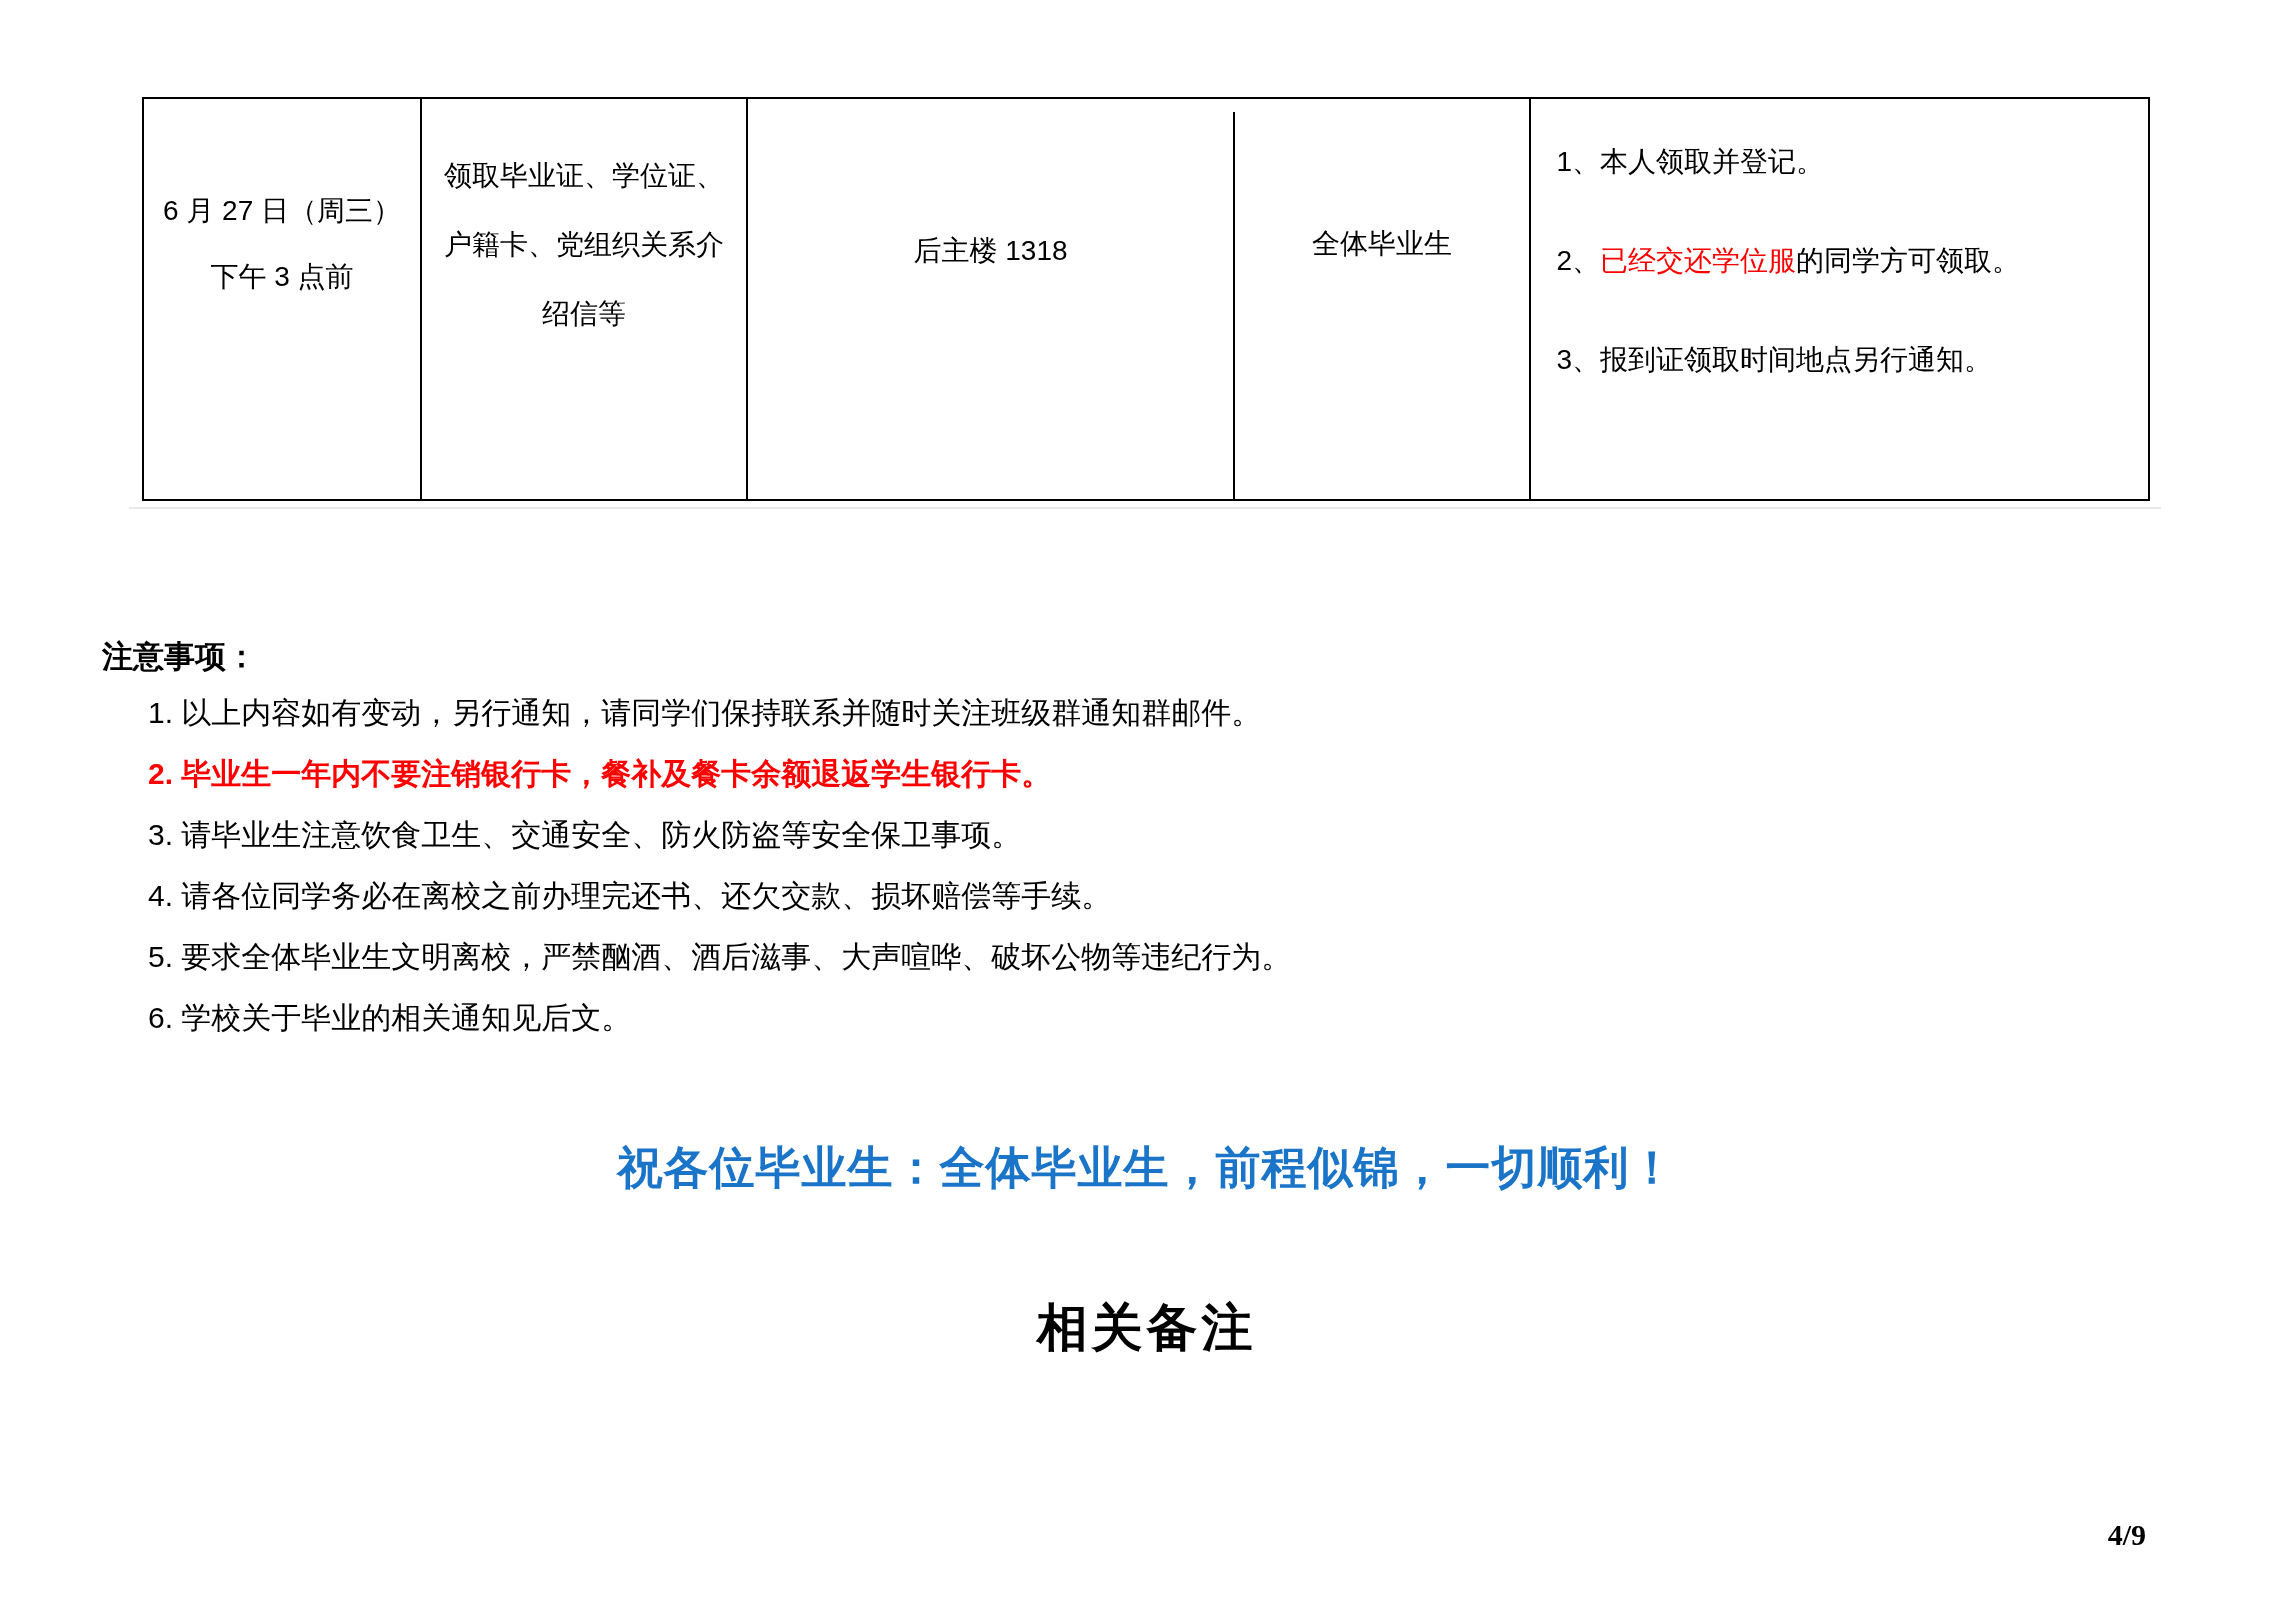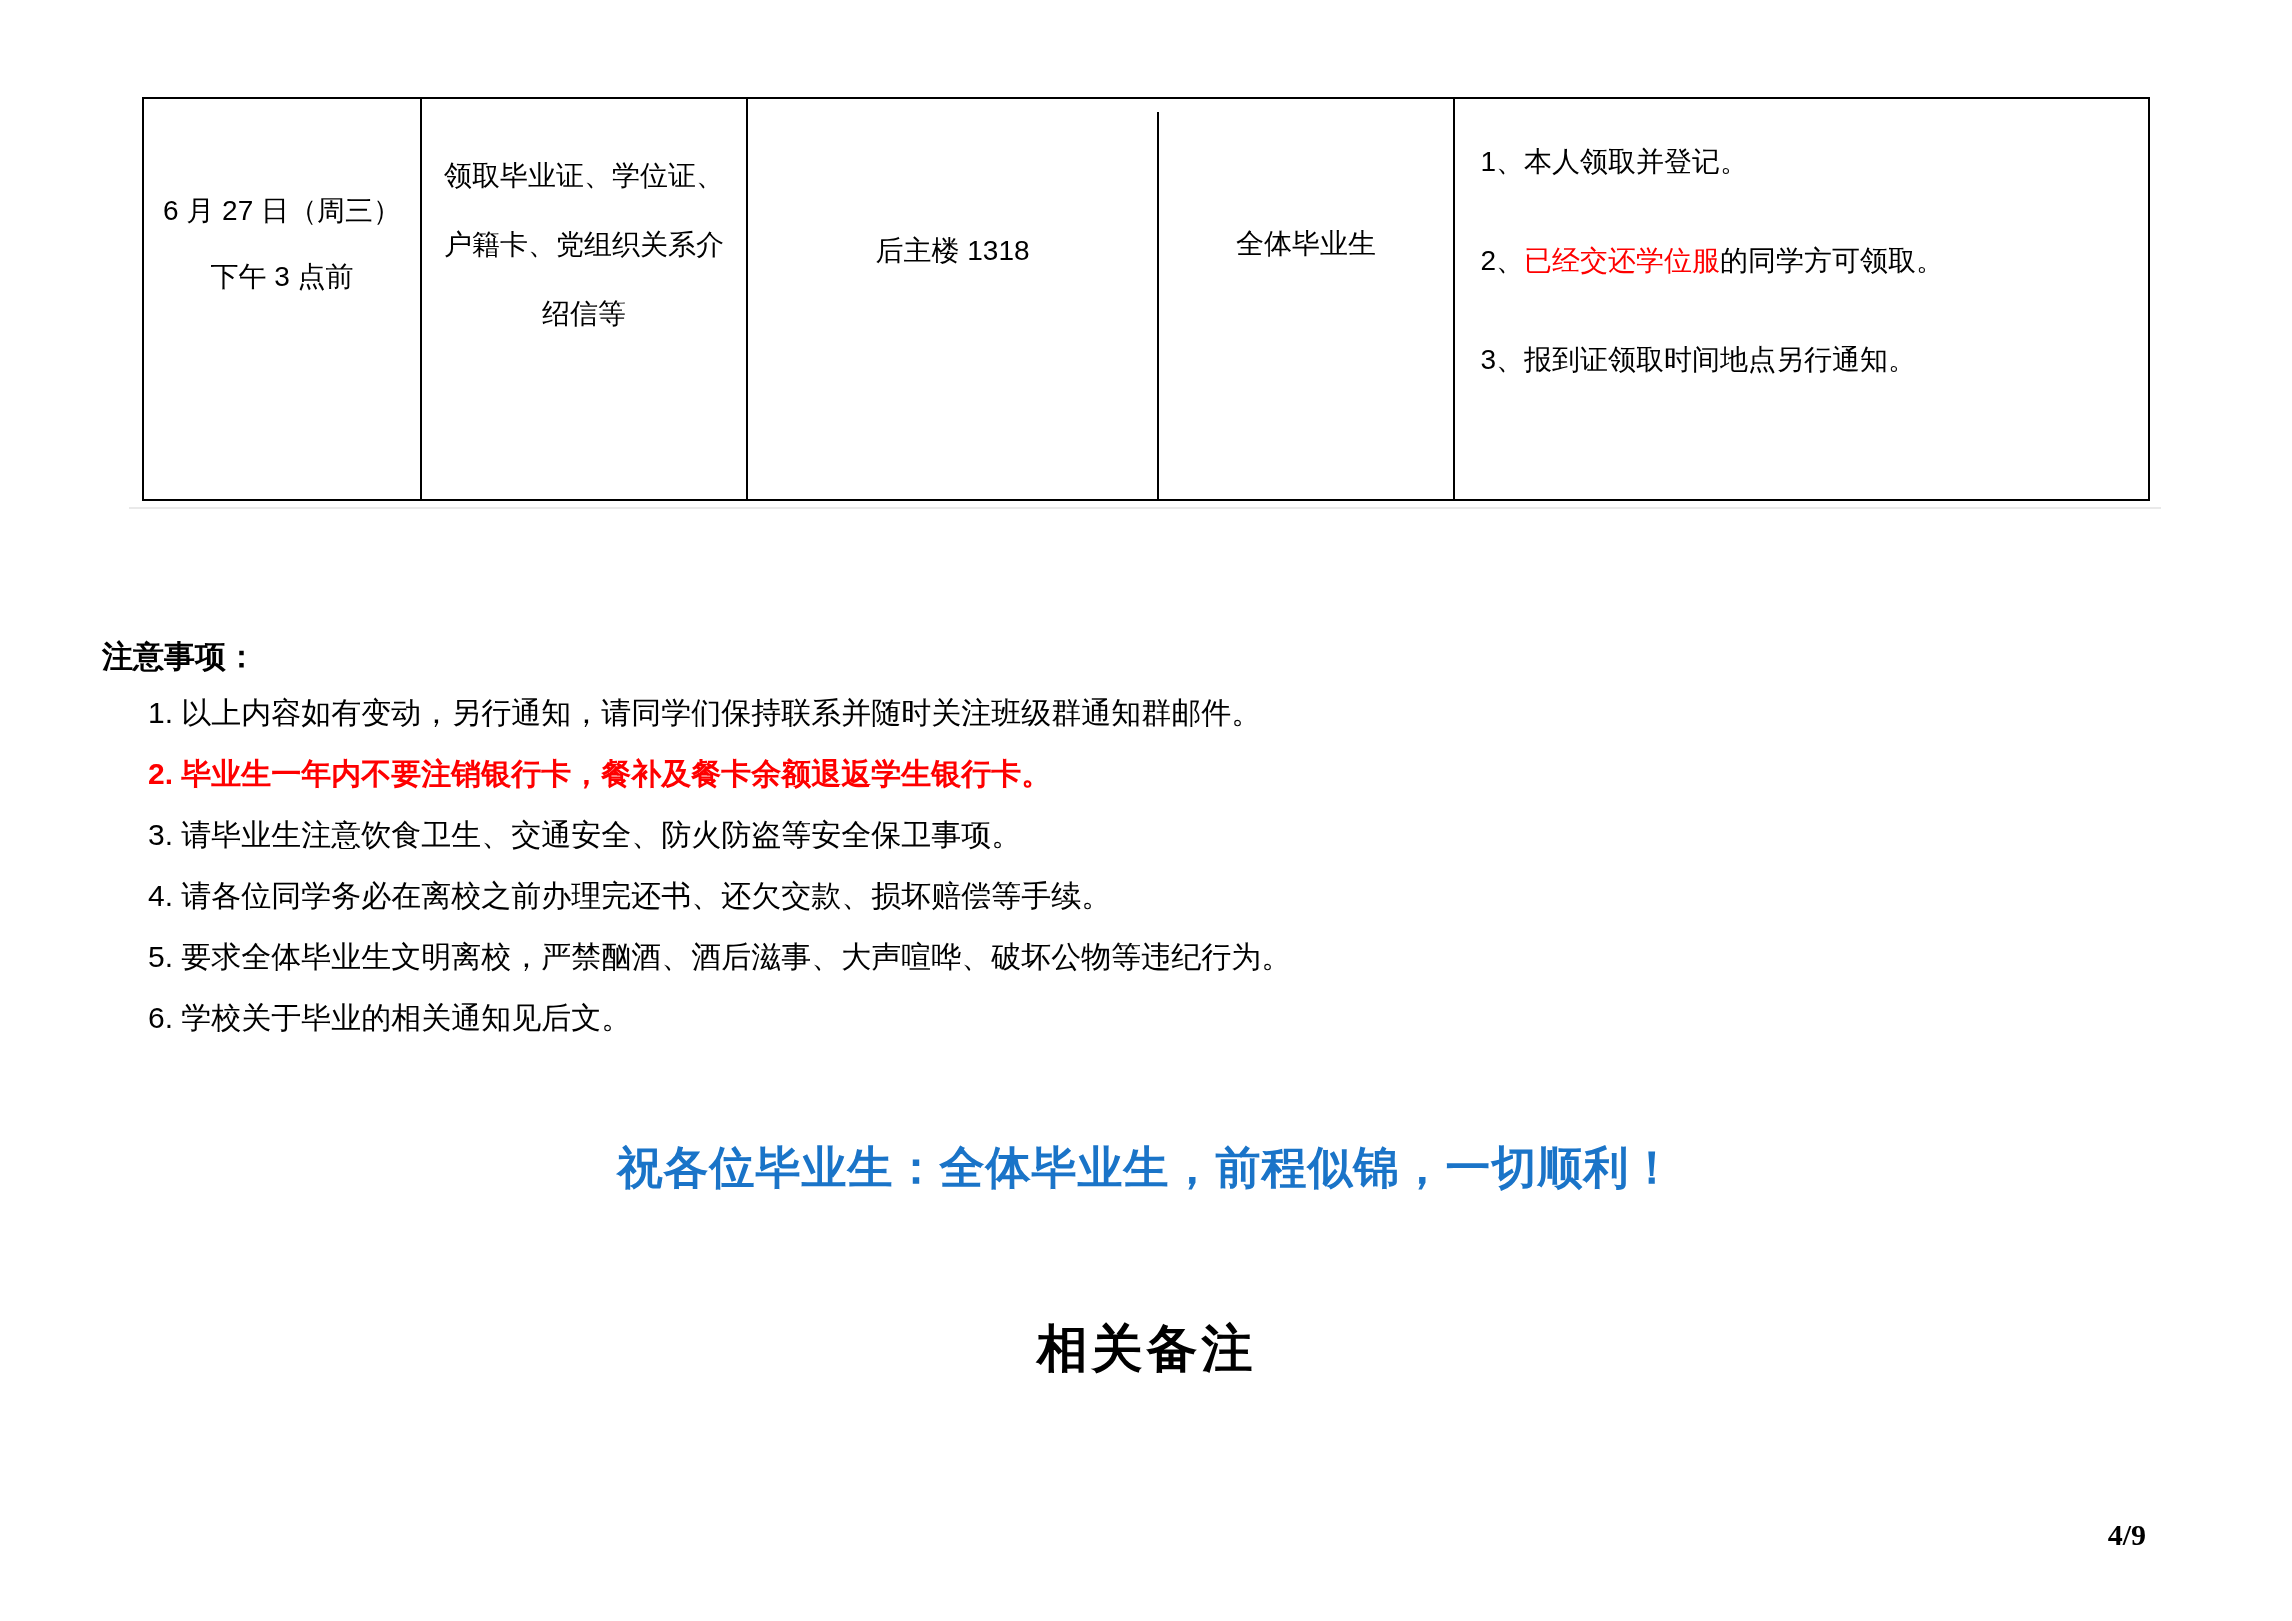--- a/index.html
+++ b/index.html
@@ -35,21 +35,21 @@
     flex-direction: column;
     justify-content: center;
     align-items: center;
     padding-bottom: 110px;
     font-size: 28px;
     text-align: center;
   }
   .cell:last-child { border-right: none; gap: 35px; }
   .cell-time     { width: 278px; }
   .cell-items    { width: 326px; }
-  .cell-location { width: 411px; margin-top: 13px; }
+  .cell-location { width: 487px; margin-top: 13px; }
   .cell-audience { width: 296px; }
   .cell-notes    {
     flex: 1;
     align-items: flex-start;
     text-align: left;
     padding-left: 25.5px;
     padding-right: 13.7px;
     padding-bottom: 76px;
   }
   .cell-time .line  { line-height: 66px; white-space: nowrap; }
@@ -109,21 +109,20 @@
   .section-heading {
     position: absolute;
     left: 0;
     top: 1294px;
     width: 2293px;
     text-align: center;
     font-size: 51px;
     font-weight: bold;
     letter-spacing: 3.9px;
     white-space: nowrap;
-    margin-top: 21px;
   }
 
   
   .page-number {
     position: absolute;
     left: 0;
     top: 1518px;
     width: 2146px;
     text-align: right;
     font-family: "Liberation Serif", serif;

